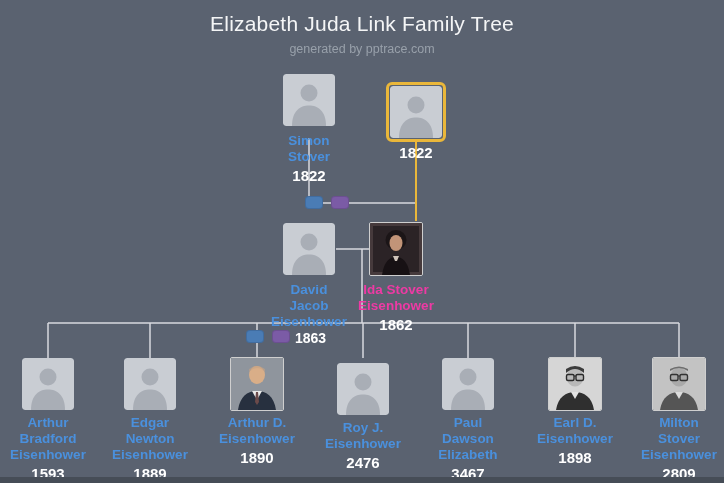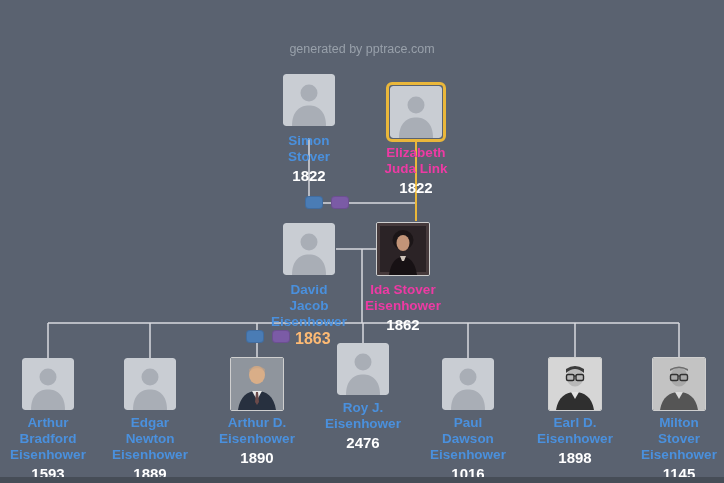--- a/index.html
+++ b/index.html
@@ -36,21 +36,21 @@
   .male{color:#4a90dd}
   .female{color:#ee3aa4}
   .pyear{color:#ffffff;font-weight:bold;font-size:15px;margin-top:2px;}
   .micon{
     position:absolute;width:18px;height:13px;border-radius:4px;z-index:3;
     box-shadow:0 0 0 1px rgba(0,0,0,0.12) inset;
   }
   .micon.blue{background:#4a7cb5}
   .micon.purple{background:#7b5ba6}
   .marriage-year{
-    position:absolute;z-index:3;color:#fdba74;font-weight:bold;font-size:16px;
+    position:absolute;z-index:3;color:#ffffff;font-weight:bold;font-size:14px;
   }
   .bottom-strip{
     position:absolute;left:0;bottom:0;width:100%;height:6px;background:#464d57;z-index:4;
   }
 </style>
 </head>
 <body>
 
 <div class="stage">
 
@@ -65,20 +65,21 @@
       <path d="M150 323 V358"></path>
       <path d="M257 323 V358"></path>
       <path d="M363 323 V358"></path>
       <path d="M468 323 V358"></path>
       <path d="M575 323 V358"></path>
       <path d="M679 323 V358"></path>
     </g>
     <path d="M416 140 V221" stroke="#eab73a" stroke-width="2" fill="none"></path>
   </svg>
 
+  <div class="page-title">Elizabeth Juda Link Family Tree</div>
   <div class="page-subtitle">generated by pptrace.com</div>
 
   <div class="person" style="left:254px;top:70px;width:110px;">
     <div class="avatar-slot">
       <svg class="avatar" viewBox="0 0 52 52">
         <rect width="52" height="52" rx="3" fill="#c9cdd3"></rect>
         <circle cx="26" cy="19" r="8.5" fill="#a9aeb6"></circle>
         <path d="M9 52 C9 37 17 31.5 26 31.5 C35 31.5 43 37 43 52 Z" fill="#a9aeb6"></path>
       </svg>
     </div>
@@ -90,42 +91,40 @@
   <div class="person" style="left:361px;top:82px;width:110px;">
     <div class="avatar-slot">
       <div class="highlight-frame">
         <svg class="avatar" viewBox="0 0 52 52">
           <rect width="52" height="52" rx="3" fill="#c9cdd3"></rect>
           <circle cx="26" cy="19" r="8.5" fill="#a9aeb6"></circle>
           <path d="M9 52 C9 37 17 31.5 26 31.5 C35 31.5 43 37 43 52 Z" fill="#a9aeb6"></path>
         </svg>
       </div>
     </div>
-    <div class="pname female">Elizabeth
-Juda Link</div>
     <div class="pyear">1822</div>
   </div>
 
   <div class="micon blue" style="left:305px;top:196px;"></div>
   <div class="micon purple" style="left:331px;top:196px;"></div>
 
   <div class="person" style="left:254px;top:219px;width:110px;">
     <div class="avatar-slot">
       <svg class="avatar" viewBox="0 0 52 52">
         <rect width="52" height="52" rx="3" fill="#c9cdd3"></rect>
         <circle cx="26" cy="19" r="8.5" fill="#a9aeb6"></circle>
         <path d="M9 52 C9 37 17 31.5 26 31.5 C35 31.5 43 37 43 52 Z" fill="#a9aeb6"></path>
       </svg>
     </div>
     <div class="pname male">David
 Jacob
 Eisenhower</div>
   </div>
 
-  <div class="person" style="left:348px;top:219px;width:110px;">
+  <div class="person" style="left:341px;top:219px;width:110px;">
     <div class="avatar-slot">
       <svg class="avatar photo" viewBox="0 0 52 52">
         <rect width="52" height="52" fill="#463a3c"></rect>
         <rect x="3" y="3" width="46" height="46" fill="#2b2326"></rect>
         <ellipse cx="26" cy="17" rx="10.5" ry="10" fill="#1b1517"></ellipse>
         <ellipse cx="26" cy="20" rx="6.5" ry="8" fill="#c29478"></ellipse>
         <path d="M12 52 C14 38 20 34 26 34 C32 34 38 38 40 52 Z" fill="#171114"></path>
         <path d="M23 33 L29 33 L27 38 L25 38 Z" fill="#cfc4ba"></path>
       </svg>
     </div>
@@ -175,21 +174,21 @@
         <path d="M7 52 C9 38 17 33 26 33 C35 33 43 38 45 52 Z" fill="#27303f"></path>
         <path d="M21 33 L26 42 L31 33 Z" fill="#e9e9e9"></path>
         <path d="M25 34 H27 L28 44 L26 47 L24 44 Z" fill="#6b4a4a"></path>
       </svg>
     </div>
     <div class="pname male">Arthur D.
 Eisenhower</div>
     <div class="pyear">1890</div>
   </div>
 
-  <div class="person" style="left:313px;top:341px;width:100px;justify-content:space-between;">
+  <div class="person" style="left:313px;top:361px;width:100px;justify-content:space-between;">
     <div class="avatar-slot child">
       <svg class="avatar" viewBox="0 0 52 52">
         <rect width="52" height="52" rx="3" fill="#c9cdd3"></rect>
         <circle cx="26" cy="19" r="8.5" fill="#a9aeb6"></circle>
         <path d="M9 52 C9 37 17 31.5 26 31.5 C35 31.5 43 37 43 52 Z" fill="#a9aeb6"></path>
       </svg>
     </div>
     <div class="pname male">Roy J.
 Eisenhower</div>
     <div class="pyear">2476</div>
@@ -198,22 +197,22 @@
   <div class="person" style="left:418px;top:356px;width:100px;">
     <div class="avatar-slot child">
       <svg class="avatar" viewBox="0 0 52 52">
         <rect width="52" height="52" rx="3" fill="#c9cdd3"></rect>
         <circle cx="26" cy="19" r="8.5" fill="#a9aeb6"></circle>
         <path d="M9 52 C9 37 17 31.5 26 31.5 C35 31.5 43 37 43 52 Z" fill="#a9aeb6"></path>
       </svg>
     </div>
     <div class="pname male">Paul
 Dawson
-Eisenhower</div>
-    <div class="pyear">1016</div>
+Elizabeth</div>
+    <div class="pyear">3467</div>
   </div>
 
   <div class="person" style="left:525px;top:356px;width:100px;">
     <div class="avatar-slot child">
       <svg class="avatar photo" viewBox="0 0 52 52">
         <rect width="52" height="52" fill="#d6d6d6"></rect>
         <ellipse cx="26" cy="19" rx="8.5" ry="9.5" fill="#b9b9b9"></ellipse>
         <path d="M17 15 Q26 7 35 15 L35 11 Q26 5 17 11 Z" fill="#3c3c3c"></path>
         <rect x="17.5" y="16.5" width="7.5" height="6" rx="1.5" fill="none" stroke="#2a2a2a" stroke-width="1.4"></rect>
         <rect x="27" y="16.5" width="7.5" height="6" rx="1.5" fill="none" stroke="#2a2a2a" stroke-width="1.4"></rect>
@@ -236,17 +235,17 @@
         <rect x="17.5" y="16.5" width="7.5" height="6" rx="1.5" fill="none" stroke="#333333" stroke-width="1.4"></rect>
         <rect x="27" y="16.5" width="7.5" height="6" rx="1.5" fill="none" stroke="#333333" stroke-width="1.4"></rect>
         <line x1="25" y1="18" x2="27" y2="18" stroke="#333333" stroke-width="1.2"></line>
         <path d="M7 52 C9 39 17 34 26 34 C35 34 43 39 45 52 Z" fill="#555555"></path>
         <path d="M22 34 L26 41 L30 34 Z" fill="#dddddd"></path>
       </svg>
     </div>
     <div class="pname male">Milton
 Stover
 Eisenhower</div>
-    <div class="pyear">1145</div>
+    <div class="pyear">2809</div>
   </div>
 
   <div class="bottom-strip"></div>
 </div>
 
 </body></html>

